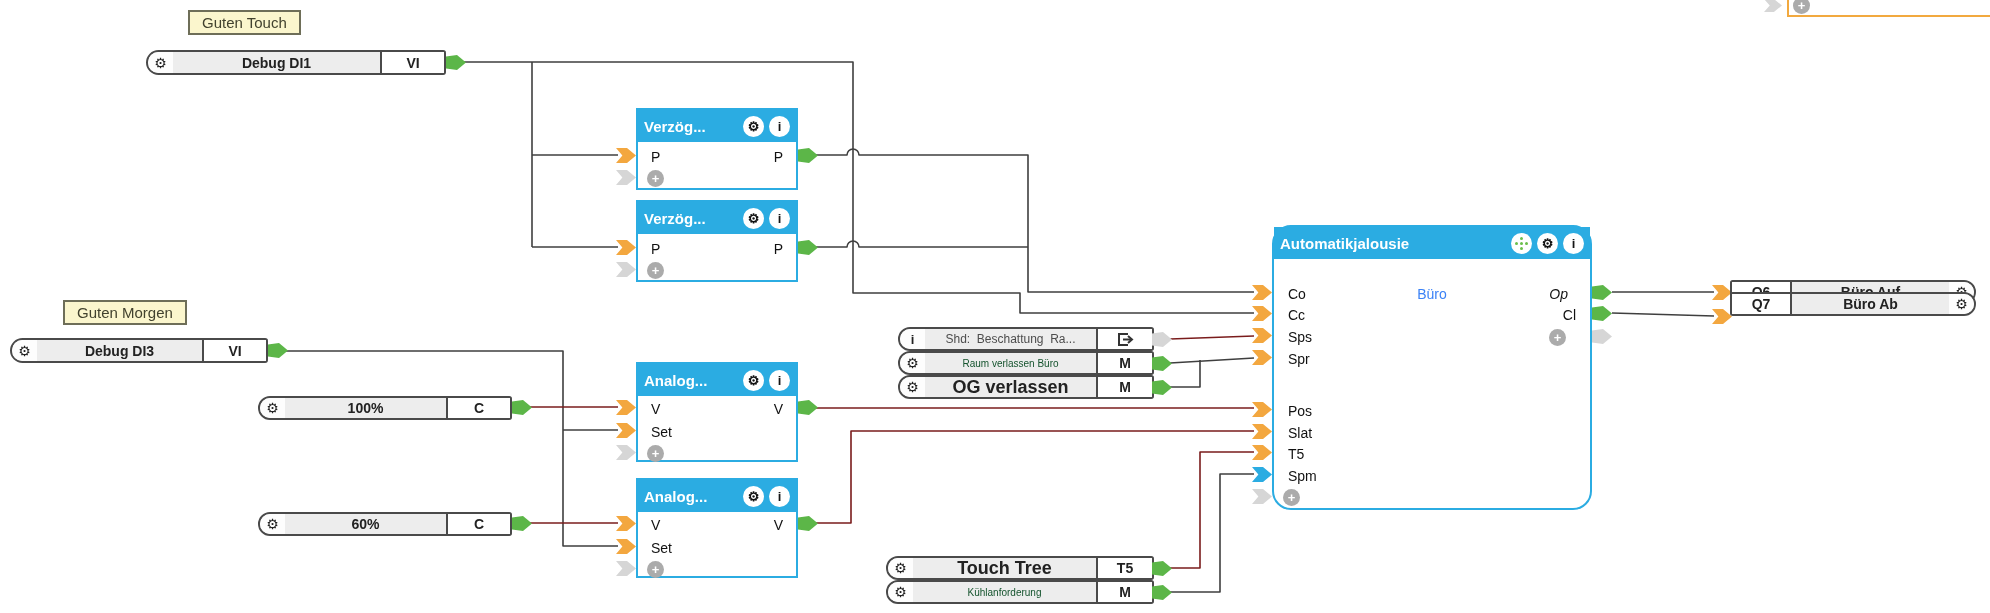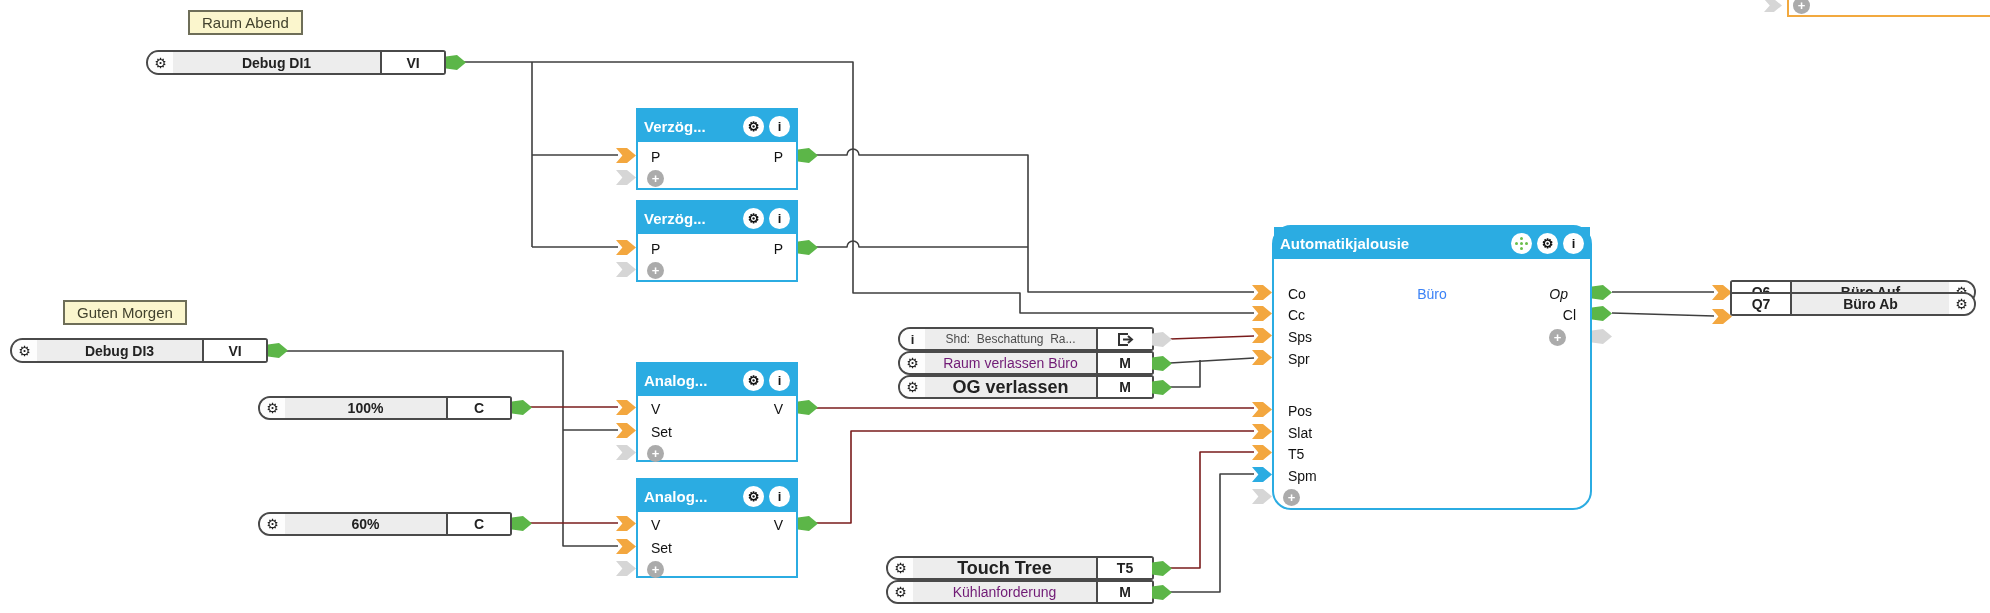--- a/index.html
+++ b/index.html
@@ -18,21 +18,21 @@
   .sblock.lround{border-radius:13px 3px 3px 13px;}
   .sblock.rround{border-radius:3px 13px 13px 3px;}
   .sblock .tab{width:25px;display:flex;align-items:center;justify-content:center;background:#fdfdfd;}
   .sblock.lround .tab{border-radius:11px 0 0 11px;}
   .sblock.rround .tab{border-radius:0 11px 11px 0;}
   .sblock .gear{font-size:14px;color:#222;line-height:1;}
   .sblock .info{font-size:13px;color:#222;font-weight:bold;}
   .sblock .lbl{flex:1;display:flex;align-items:center;justify-content:center;
                font-size:14px;font-weight:bold;color:#222;background:#ededed;white-space:pre;}
   .sblock .lbl.small{font-weight:normal;font-size:12px;color:#4d4d4d;}
-  .sblock .lbl.med{font-weight:normal;font-size:14px;color:#701a75;}
+  .sblock .lbl.med{font-weight:normal;font-size:10px;color:#14532d;}
   .sblock .lbl.big{font-size:18px;}
   .sblock .cell{width:58px;background:#fff;border-left:2px solid var(--block_border);
                 display:flex;align-items:center;justify-content:center;
                 font-size:14px;font-weight:bold;color:#222;}
 
   
   .conn{position:absolute;width:20px;height:15px;}
   .conn.out{background:var(--green);clip-path:polygon(0 10%,55% 0,100% 50%,55% 100%,0 90%);}
   .conn.flag{clip-path:polygon(0 0,55% 0,100% 50%,55% 100%,0 100%,32% 50%);}
   .conn.orange{background:var(--orange);}
@@ -86,21 +86,21 @@
     <path class="wd" d="M1170 363 L1254 358"></path>
     <path class="wd" d="M1170 387 H1200 V360"></path>
 
     <path class="wa" d="M1168 568 H1200 V452 H1254"></path>
     <path class="wd" d="M1168 592 H1220 V474 H1254"></path>
 
     <path class="wd" d="M1612 292 H1714"></path>
     <path class="wd" d="M1612 313 L1714 316"></path>
   </svg>
 
-  <div class="note" style="left:188px;top:10px;">Raum Abend</div>
+  <div class="note" style="left:188px;top:10px;">Guten Touch</div>
   <div class="note" style="left:63px;top:300px;">Guten Morgen</div>
 
   <div class="sblock lround" style="left:146px;top:50px;width:300px;">
     <span class="tab">
         <span class="gear">⚙</span>
       </span>
     <span class="lbl">Debug DI1</span>
     <span class="cell" style="width:62px;">VI</span>
   </div>
   <span class="conn out" style="left:446px;top:55px;"></span>

